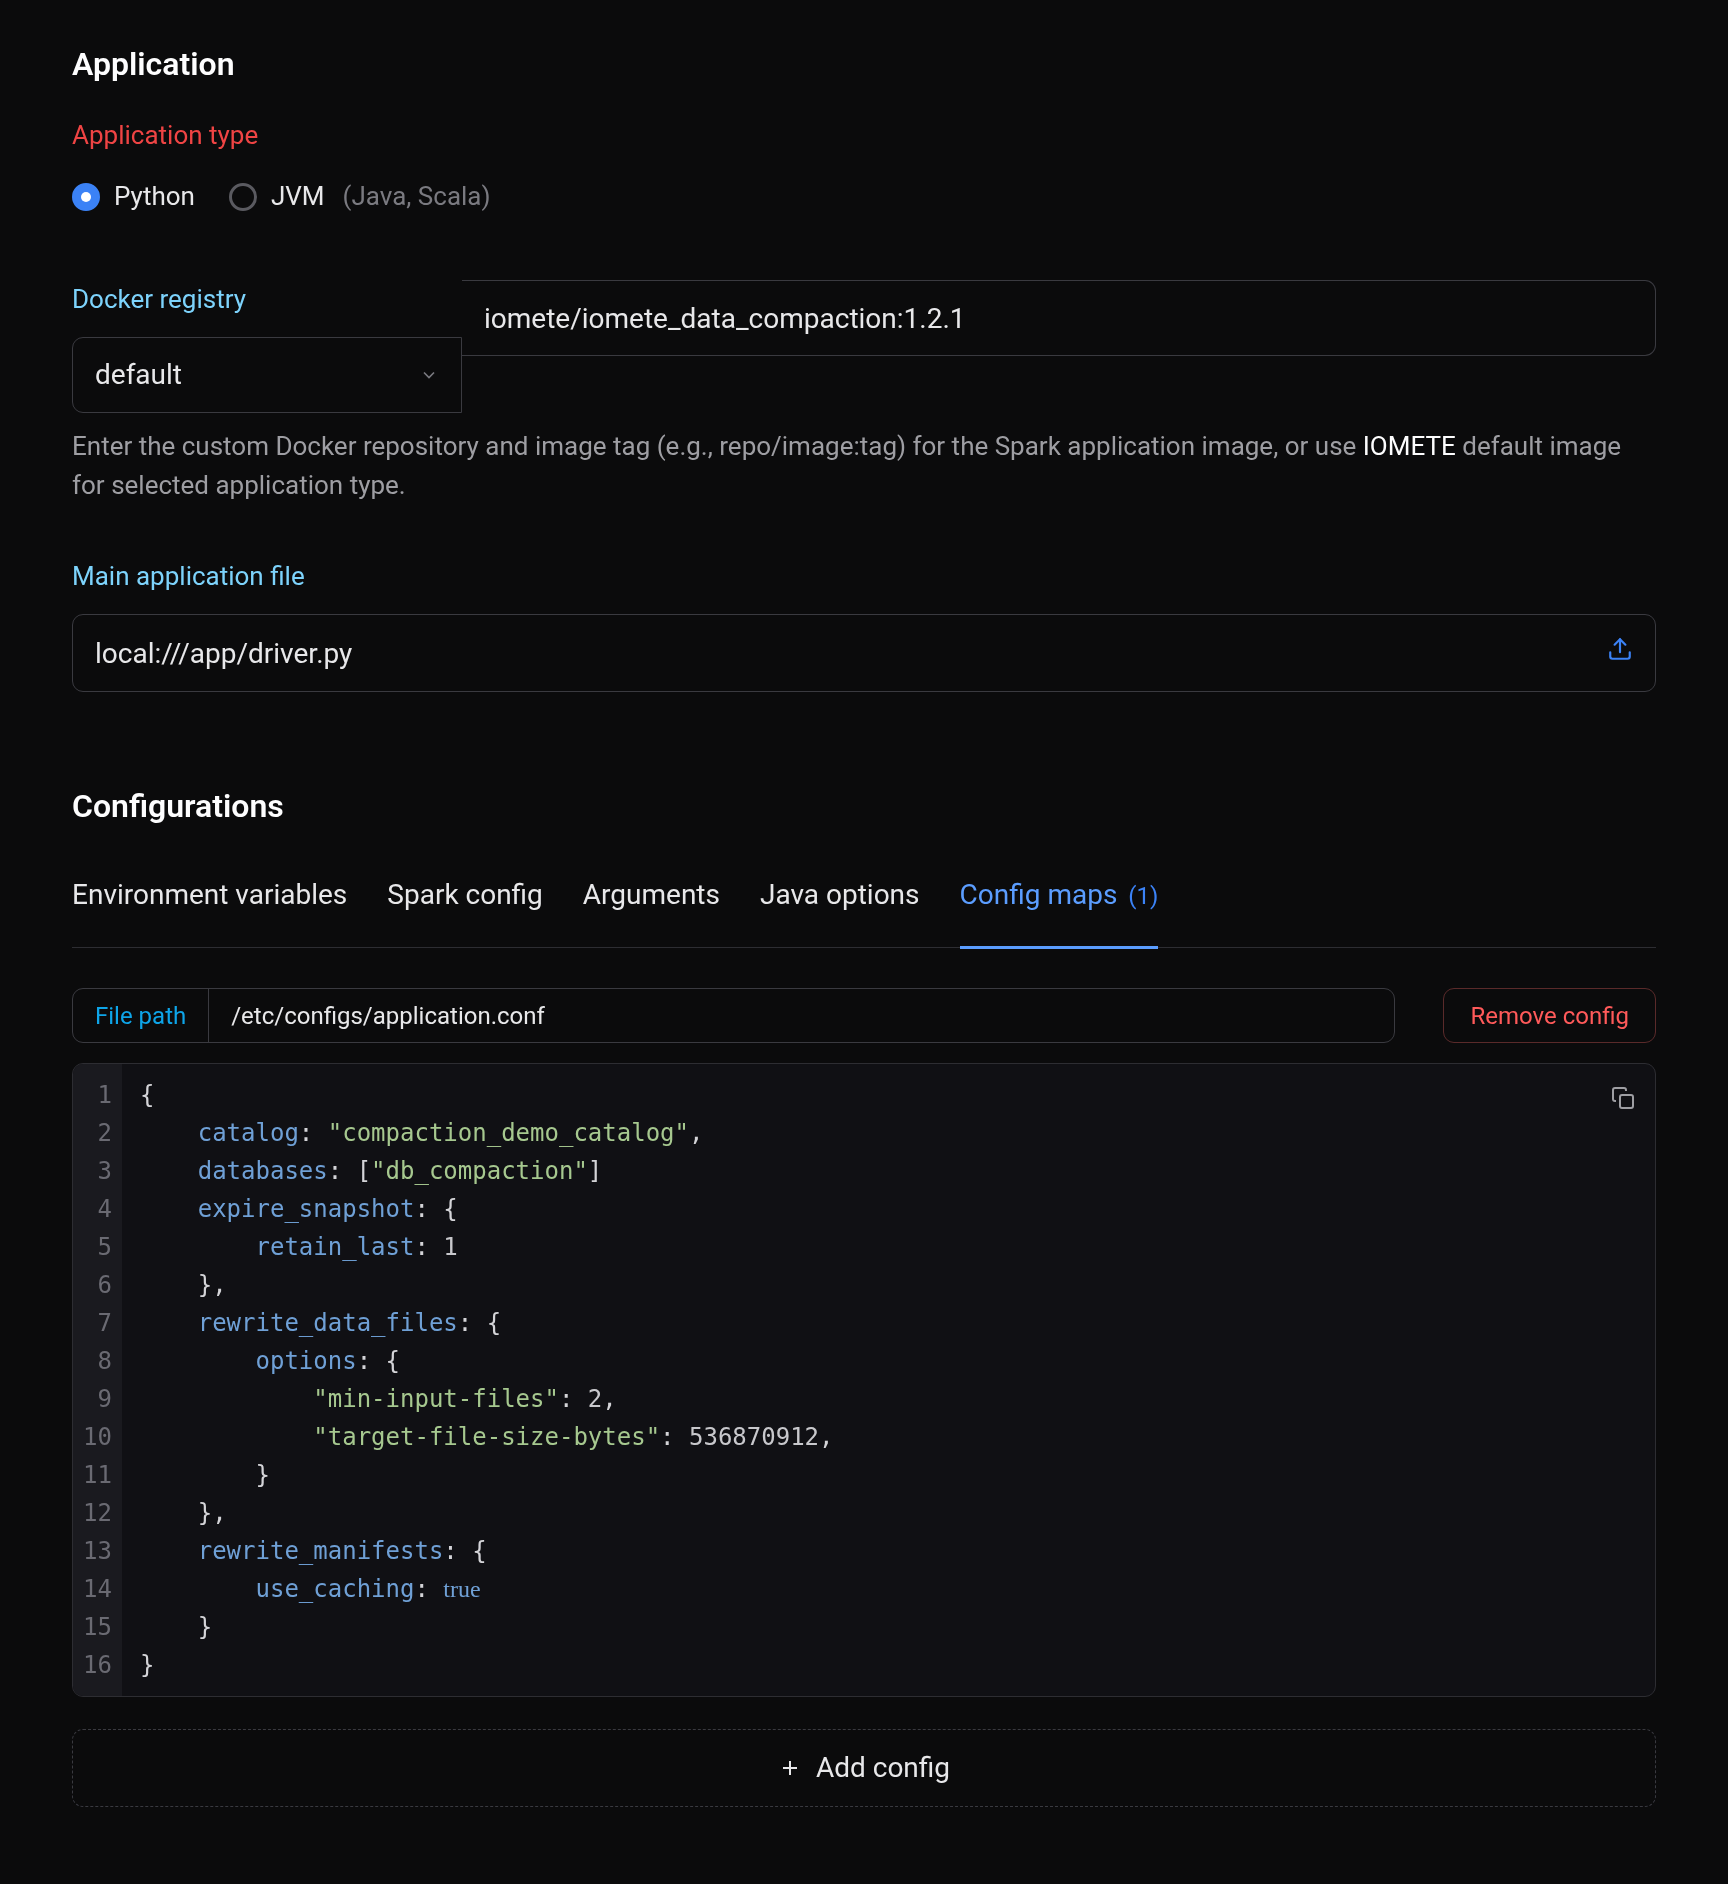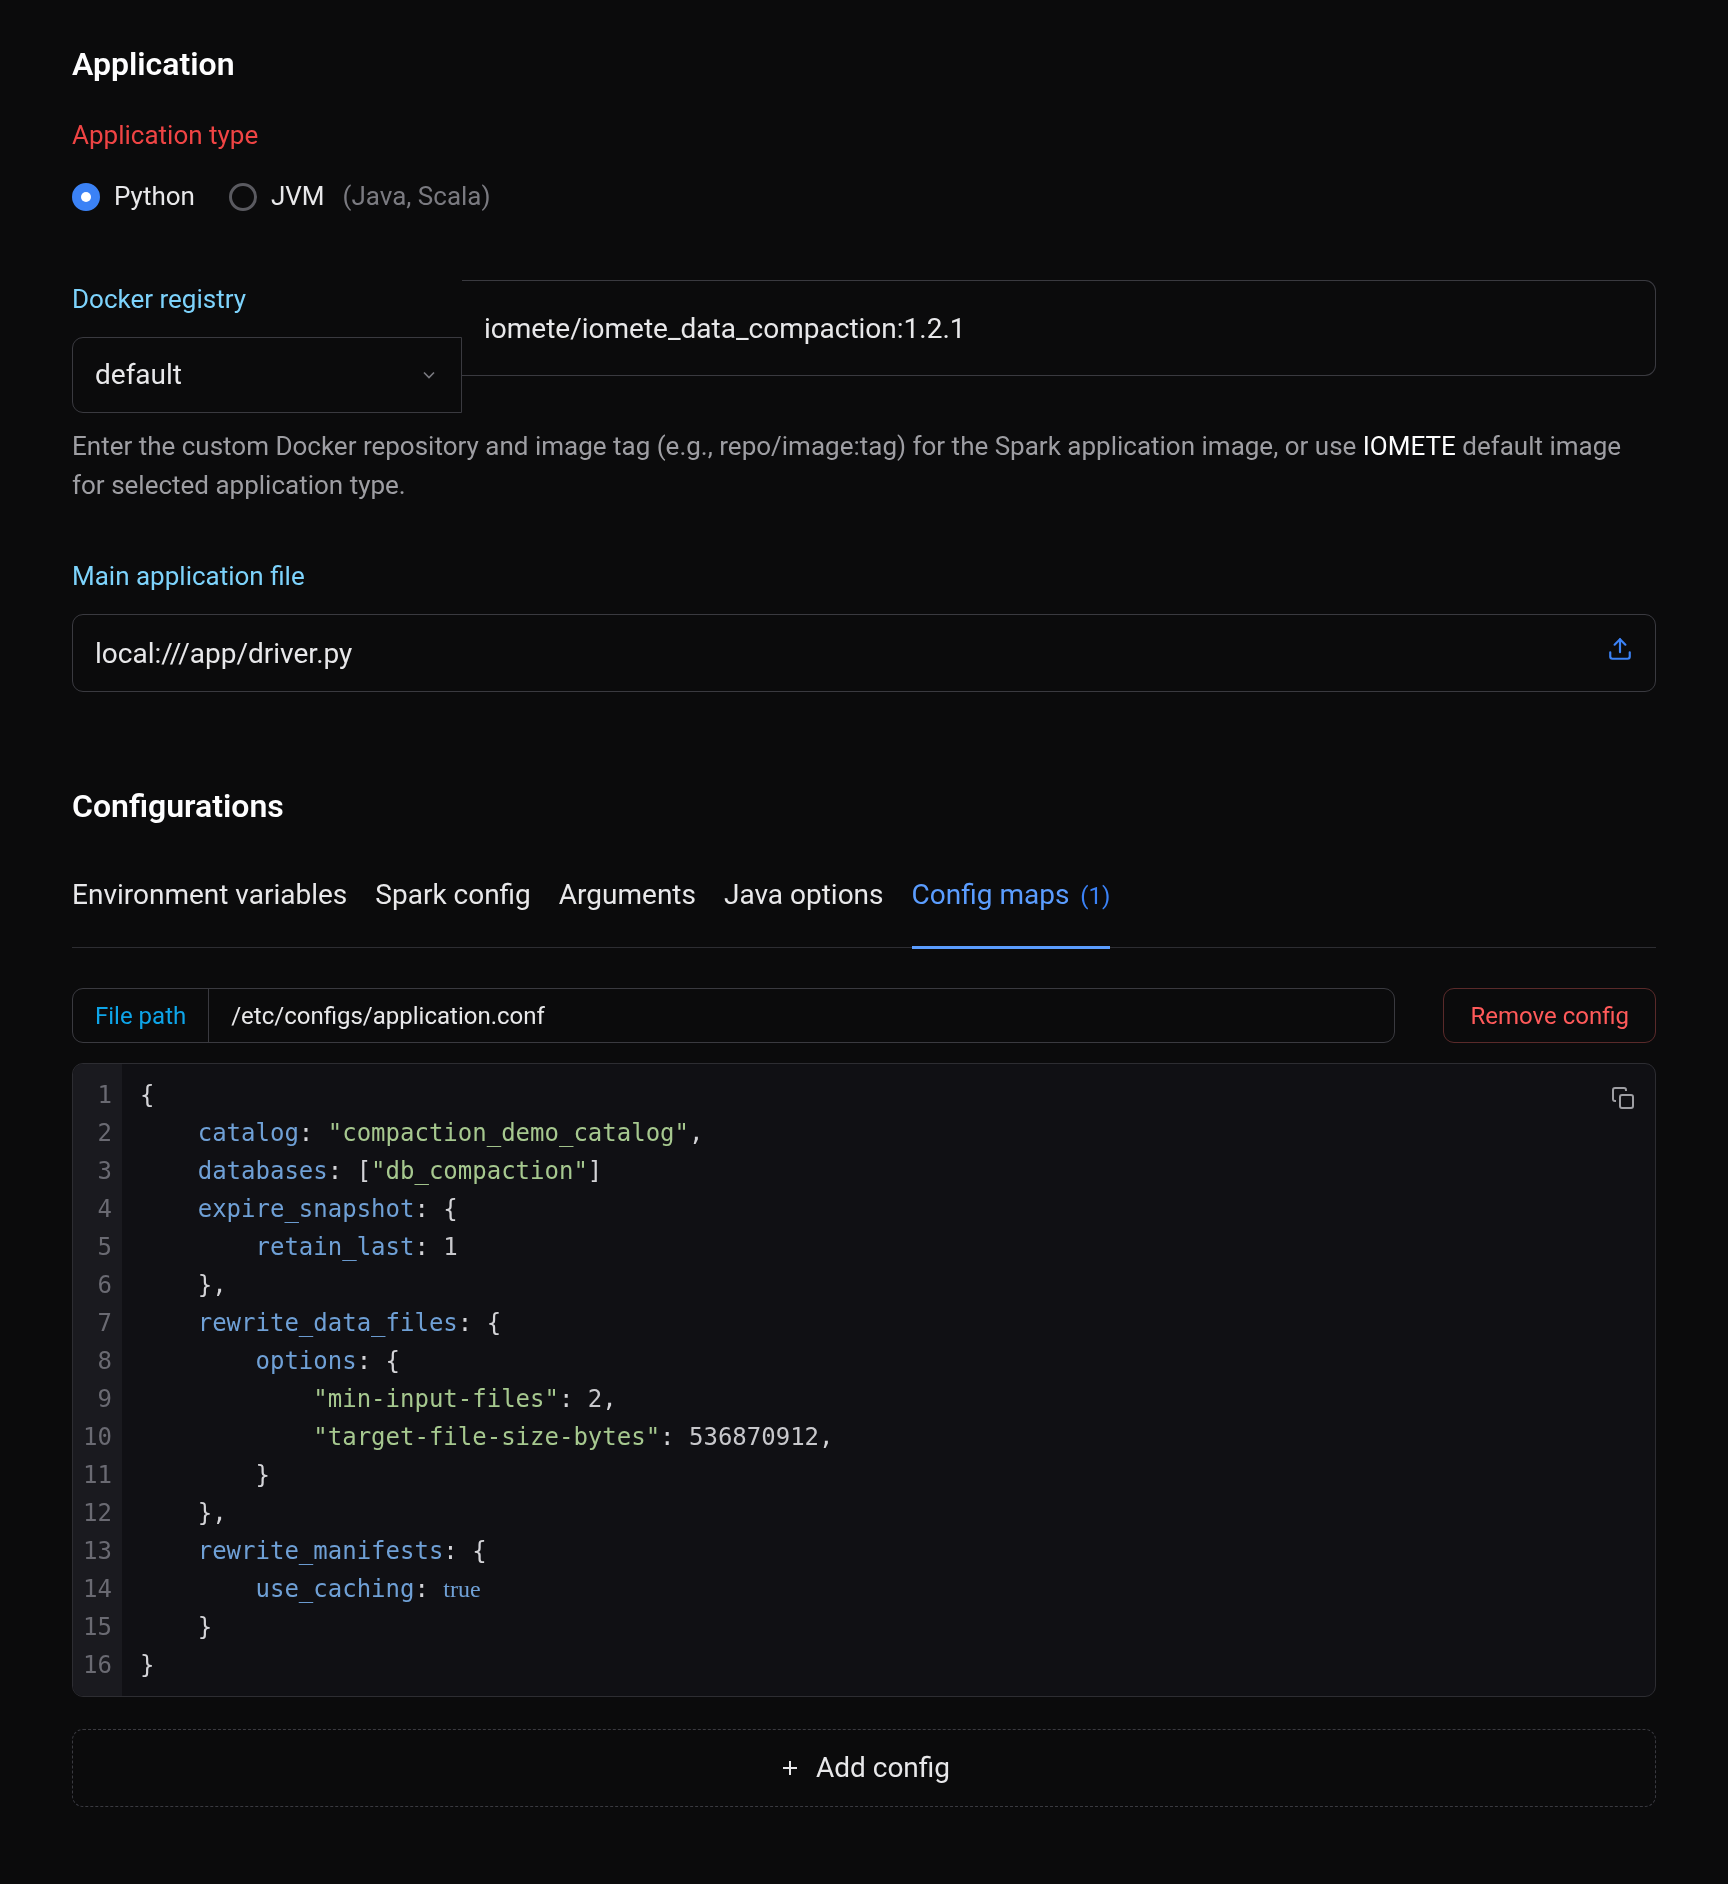--- a/index.html
+++ b/index.html
@@ -84,21 +84,21 @@
     height: 76px;
   }
   .text-input {
     border: 1px solid #3a3a40;
     border-left: none;
     background: transparent;
     color: #e8e8ea;
     font-size: 28px;
     padding: 16px 22px;
     border-radius: 0 11px 11px 0;
-    height: 96px;
+    height: 76px;
     width: 100%;
     outline: none;
     font-family: inherit;
   }
   .helper-text {
     color: #9e9ea3;
     font-size: 26px;
     margin-bottom: 52px;
   }
   .helper-text .emph {
@@ -126,21 +126,21 @@
     font-family: inherit;
   }
   .upload-icon {
     color: #3b82f6;
     cursor: pointer;
     flex-shrink: 0;
   }
 
   .tabs-row {
     display: flex;
-    gap: 28px;
+    gap: 40px;
     border-bottom: 1px solid #2d2d32;
     margin-bottom: 40px;
   }
   .tab {
     padding: 16px 0 30px 0;
     color: #e8e8ea;
     font-size: 28px;
     cursor: pointer;
     border-bottom: 3px solid transparent;
     margin-bottom: -2px;

